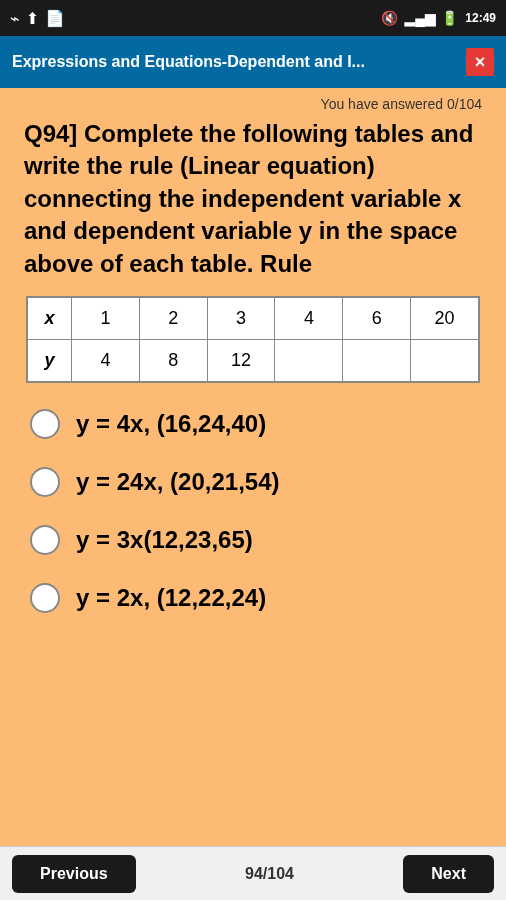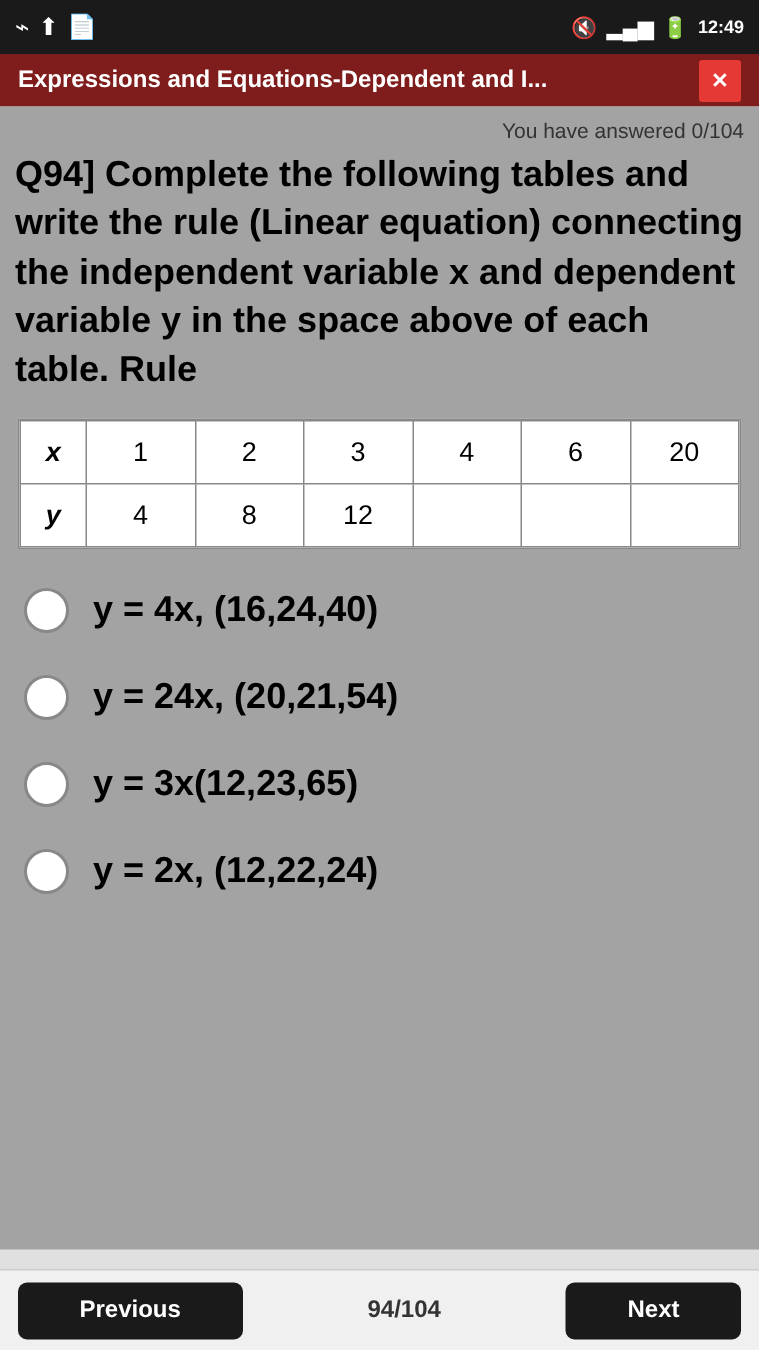--- a/index.html
+++ b/index.html
@@ -39,22 +39,22 @@
     }
 
     .status-time {
       font-size: 12px;
       font-weight: bold;
     }
 
     
     .title-bar {
       width: 100%;
-      height: 35px;
-      background: #7f1d1d;
+      height: 52px;
+      background: #0369a1;
       display: flex;
       align-items: center;
       justify-content: space-between;
       padding: 0 12px;
     }
 
     .title-text {
       color: white;
       font-size: 16px;
       font-weight: bold;
@@ -73,25 +73,25 @@
       width: 28px;
       height: 28px;
       display: flex;
       align-items: center;
       justify-content: center;
       border-radius: 2px;
     }
 
     
     .main-content {
-      background: #a3a3a3;
+      background: #fdba74;
       width: 100%;
       height: calc(900px - 36px - 48px - 54px);
       overflow-y: auto;
-      padding: 8px 10px;
+      padding: 8px 24px;
     }
 
     .answered-text {
       text-align: right;
       font-size: 14px;
       color: #333;
       margin-bottom: 6px;
     }
 
     .question-text {
@@ -173,21 +173,21 @@
       justify-content: space-between;
       padding: 0 12px;
       border-top: 1px solid #ccc;
     }
 
     .nav-button {
       background: #1a1a1a;
       color: white;
       border: none;
       border-radius: 6px;
-      padding: 10px 41px;
+      padding: 10px 28px;
       font-size: 16px;
       font-weight: bold;
       cursor: pointer;
     }
 
     .page-indicator {
       font-size: 16px;
       color: #333;
       font-weight: bold;
     }

